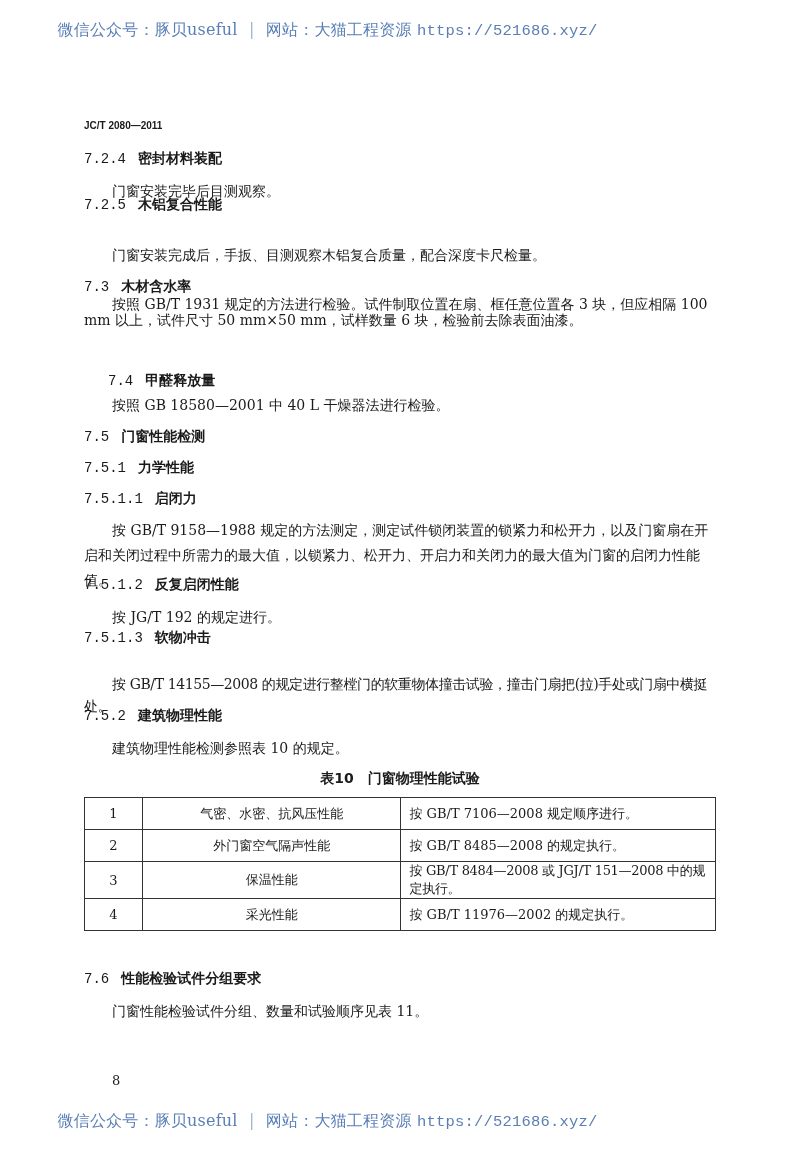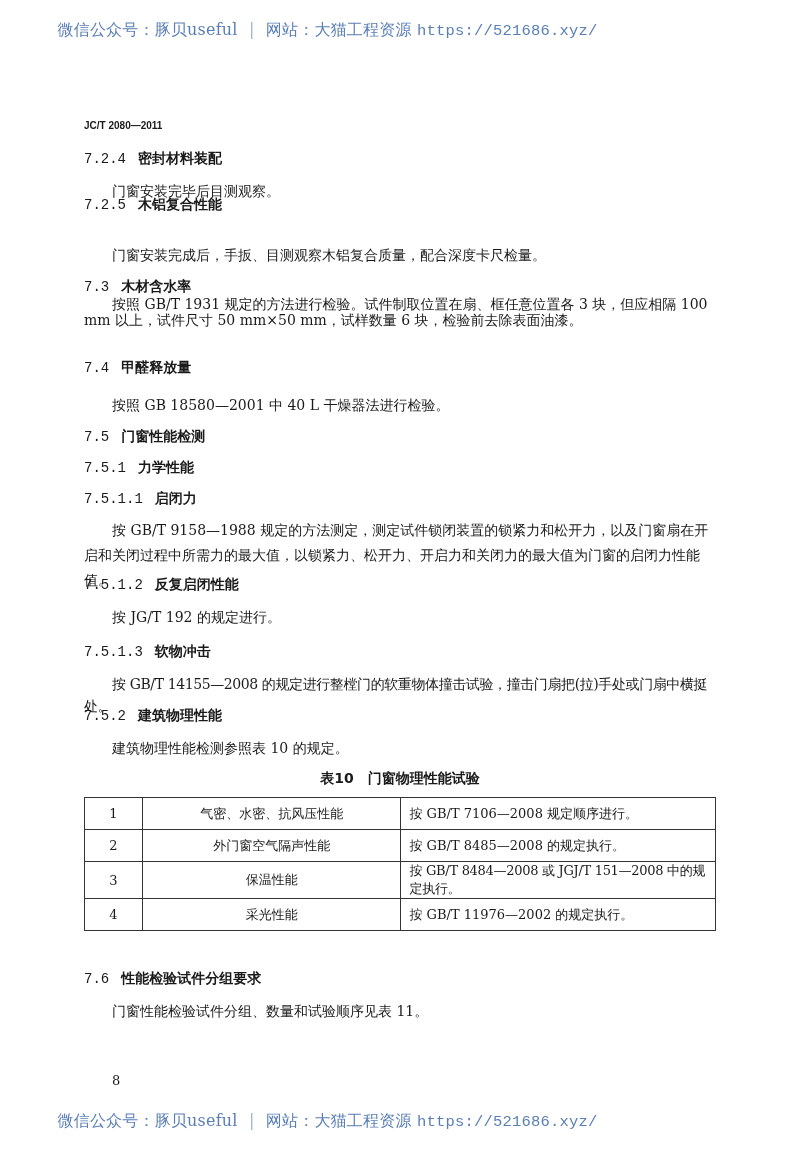--- a/index.html
+++ b/index.html
@@ -66,21 +66,21 @@
 <div class="h" style="top:196px;">
   <span class="num">7.2.5</span><span>木铝复合性能</span>
 </div>
 <div class="p" style="top:244px;">门窗安装完成后，手扳、目测观察木铝复合质量，配合深度卡尺检量。</div>
 
 <div class="h" style="top:278px;">
   <span class="num">7.3</span><span>木材含水率</span>
 </div>
 <div class="p" style="top:296px; line-height:16px;">按照 GB/T 1931 规定的方法进行检验。试件制取位置在扇、框任意位置各 3 块，但应相隔 100 mm 以上，试件尺寸 50 mm×50 mm，试样数量 6 块，检验前去除表面油漆。</div>
 
-<div class="h" style="top:359px;">
+<div class="h" style="top:372px;margin-left:24px;">
   <span class="num">7.4</span><span>甲醛释放量</span>
 </div>
 <div class="p" style="top:394px;">按照 GB 18580—2001 中 40 L 干燥器法进行检验。</div>
 
 <div class="h" style="top:428px;">
   <span class="num">7.5</span><span>门窗性能检测</span>
 </div>
 
 <div class="h" style="top:459px;">
   <span class="num">7.5.1</span><span>力学性能</span>
@@ -89,21 +89,21 @@
 <div class="h" style="top:490px;">
   <span class="num">7.5.1.1</span><span>启闭力</span>
 </div>
 <div class="p" style="top:518px; line-height:25px;">按 GB/T 9158—1988 规定的方法测定，测定试件锁闭装置的锁紧力和松开力，以及门窗扇在开启和关闭过程中所需力的最大值，以锁紧力、松开力、开启力和关闭力的最大值为门窗的启闭力性能值。</div>
 
 <div class="h" style="top:576px;">
   <span class="num">7.5.1.2</span><span>反复启闭性能</span>
 </div>
 <div class="p" style="top:606px;">按 JG/T 192 的规定进行。</div>
 
-<div class="h" style="top:643px;">
+<div class="h" style="top:629px;">
   <span class="num">7.5.1.3</span><span>软物冲击</span>
 </div>
 <div class="p" style="top:673px; letter-spacing:-0.4px;">按 GB/T 14155—2008 的规定进行整樘门的软重物体撞击试验，撞击门扇把(拉)手处或门扇中横挺处。</div>
 
 <div class="h" style="top:707px;">
   <span class="num">7.5.2</span><span>建筑物理性能</span>
 </div>
 <div class="p" style="top:737px;">建筑物理性能检测参照表 10 的规定。</div>
 
 <div class="caption">

